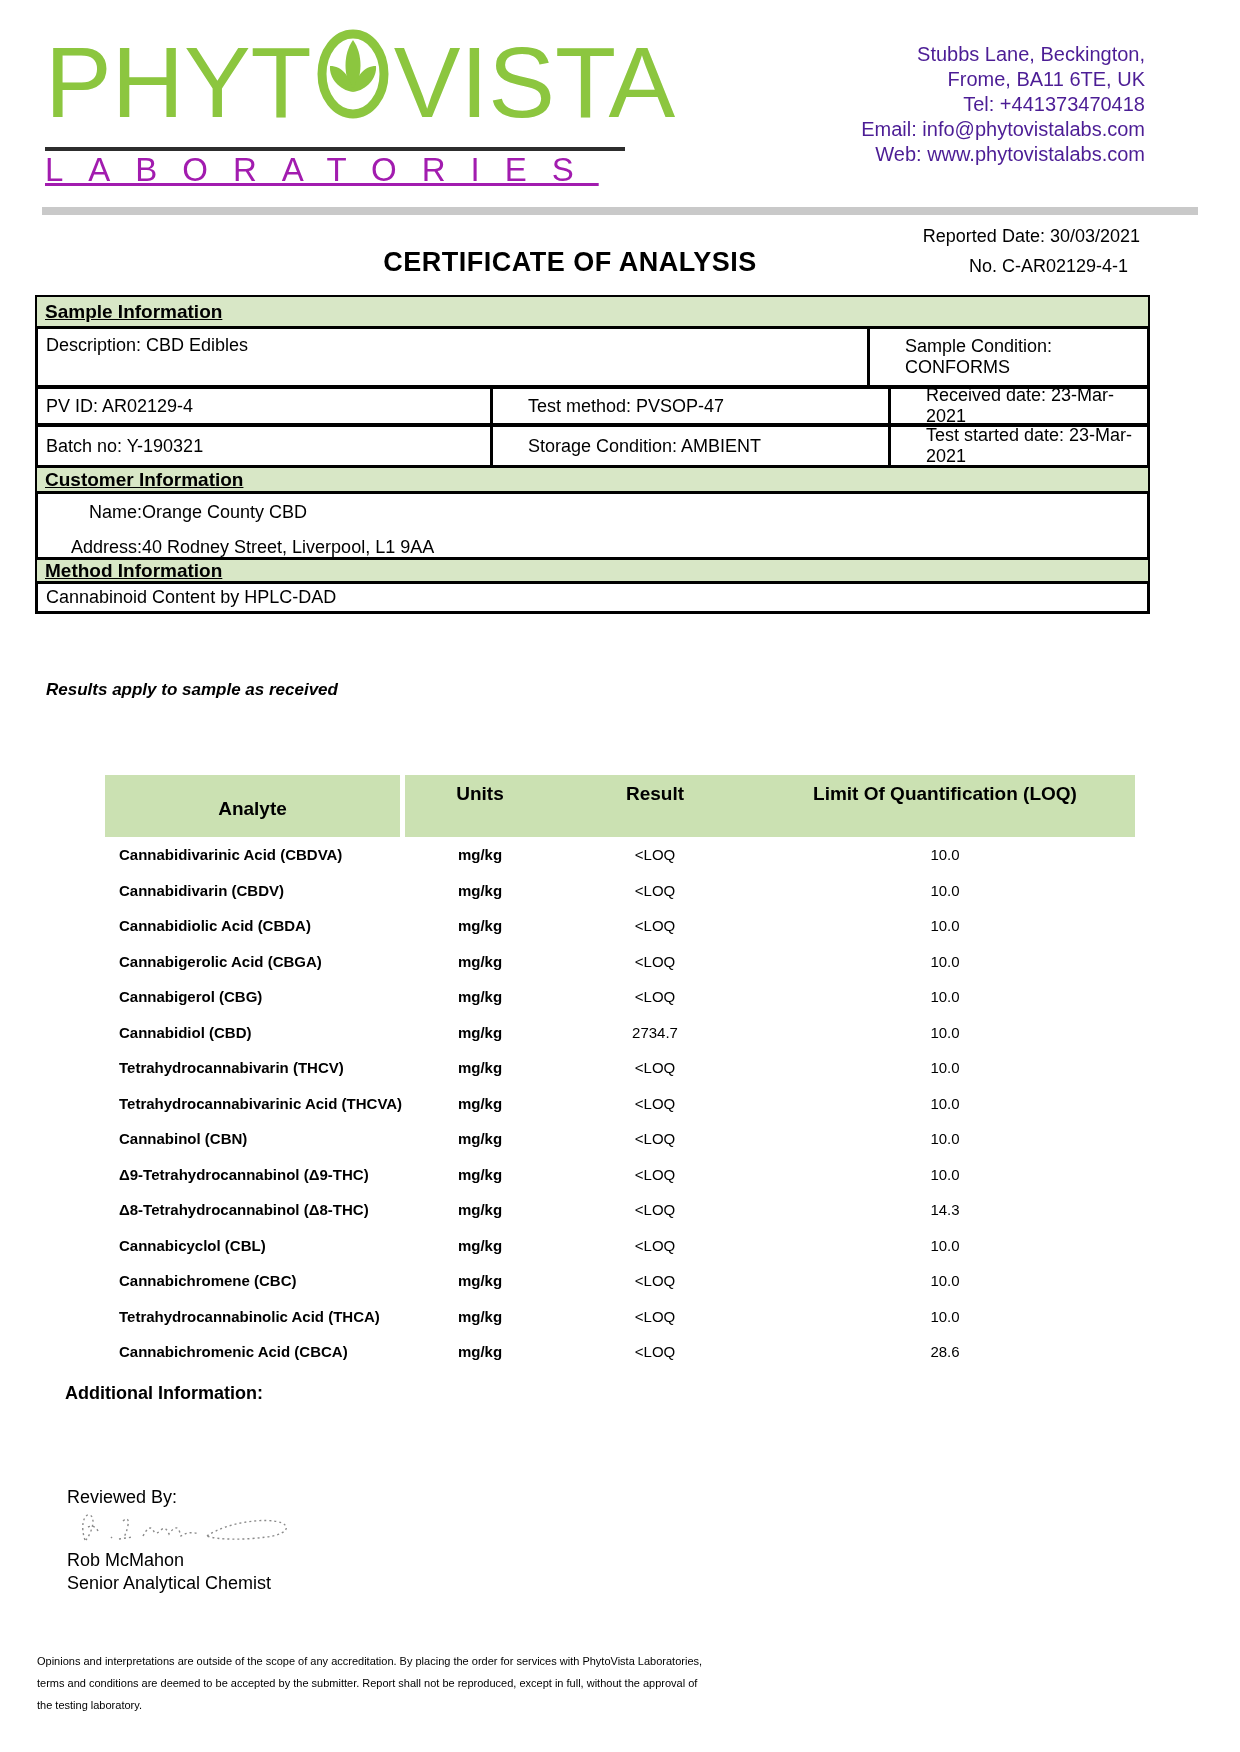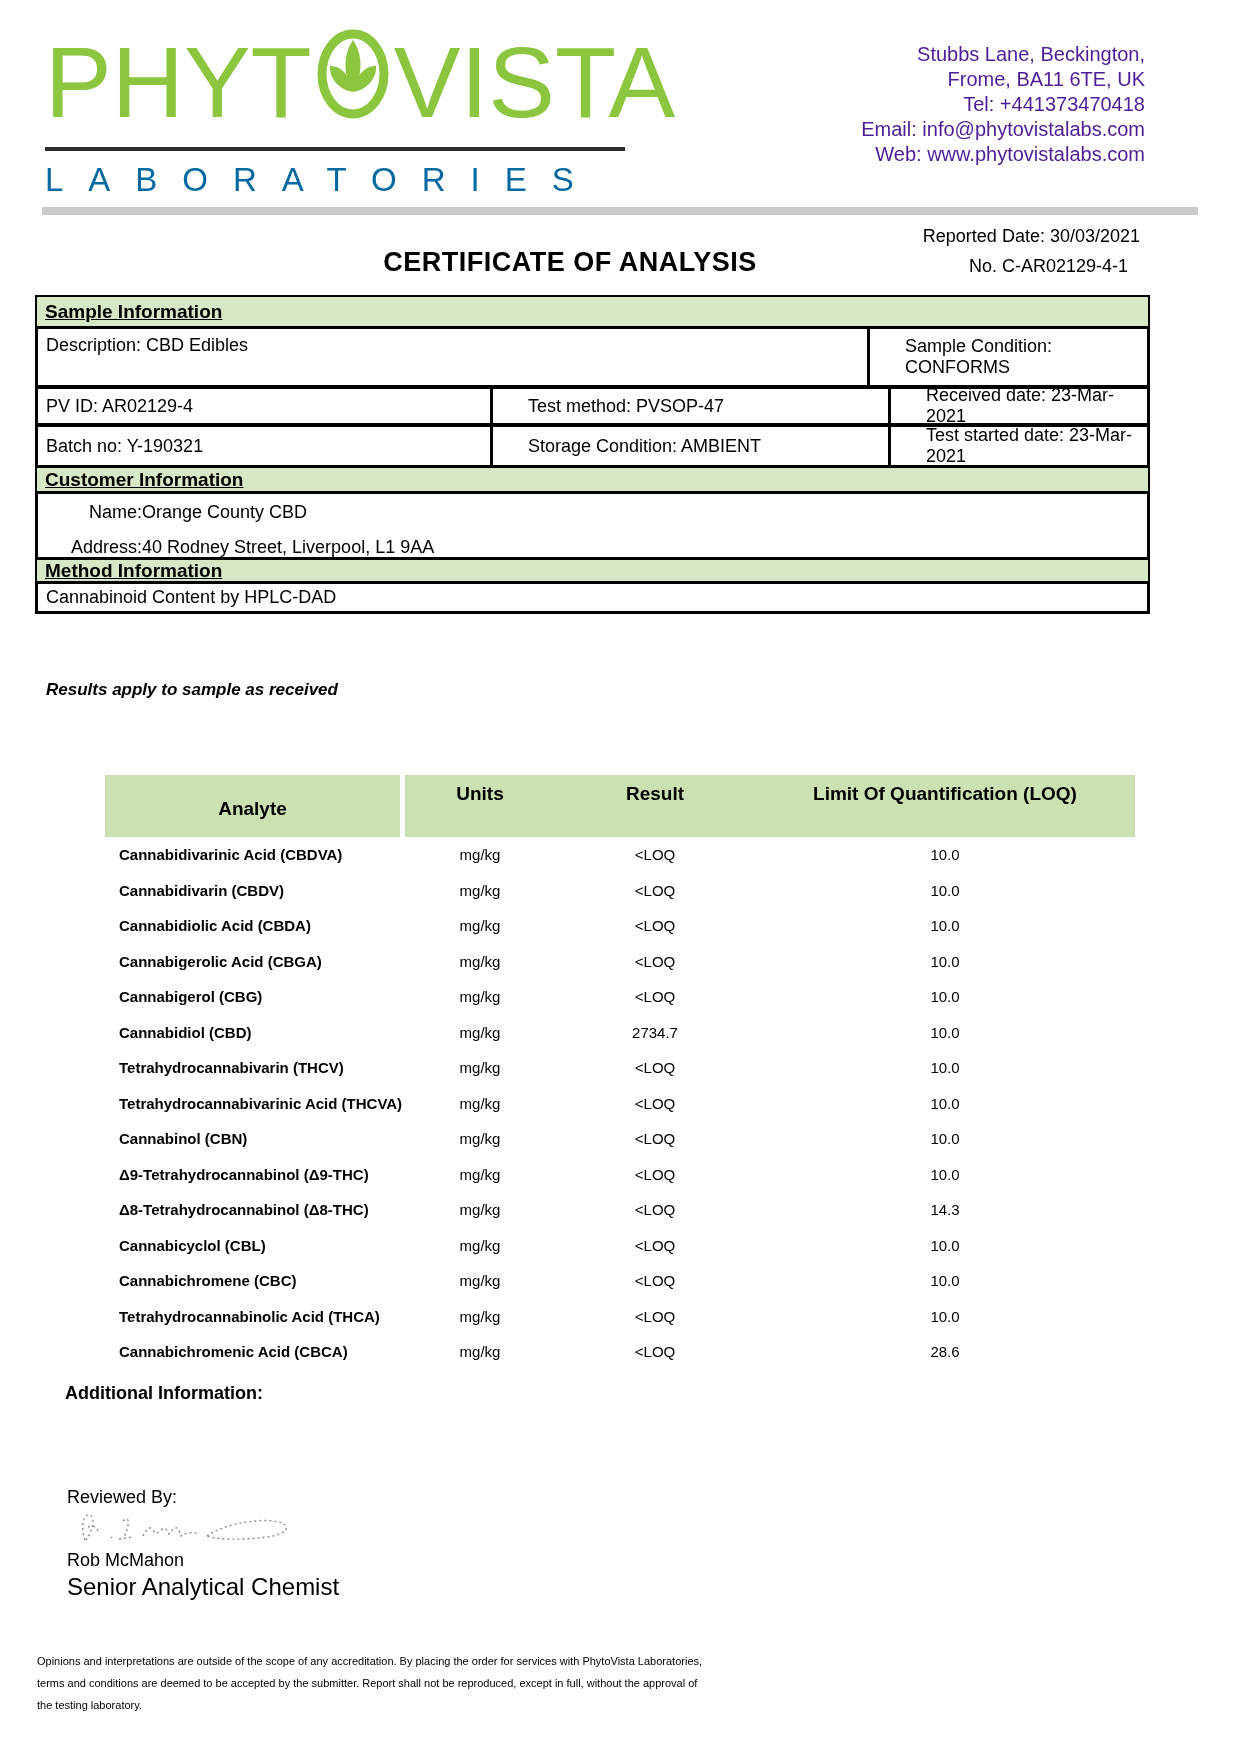--- a/index.html
+++ b/index.html
@@ -5,21 +5,21 @@
   html,body { margin:0; padding:0; background:#ffffff; }
   .doc {
     position:relative; width:1240px; height:1752px; background:#ffffff;
     font-family:"Liberation Sans", sans-serif; color:#000; overflow:hidden;
   }
   
   .logo { position:absolute; left:45px; top:28px; }
   .logo-main { display:flex; align-items:center; line-height:1; font-size:100px; color:var(--accent,#8CC63F); letter-spacing:0; font-weight:normal; }
   .logo-main .leaf { margin:0 3px; }
   .logo-rule { margin-top:12px; width:580px; height:4px; background:#2d2d2d; }
-  .logo-sub { margin-top:10px; font-size:33px; letter-spacing:25px; color:#0369a1; white-space:nowrap; }
+  .logo-sub { font-size:33px; letter-spacing:25px; color:#a21caf; white-space:nowrap;text-decoration:underline; }
   
   .contact { position:absolute; top:42px; right:95px; text-align:right; font-size:20px; line-height:25px; color:#4c1d95; }
   
   .gray-bar { position:absolute; top:207px; left:42px; width:1156px; height:8px; background:var(--grayb,#C9C9C9); }
   .reported { position:absolute; top:226px; right:100px; font-size:18px; }
   .cert-title { position:absolute; top:247px; left:0; width:1140px; text-align:center; font-size:27px; font-weight:bold; letter-spacing:0.5px; }
   .cert-no { position:absolute; top:256px; right:112px; font-size:18px;text-align:center; }
   
   .info-stack { position:absolute; left:35px; top:295px; width:1115px; }
   .bar { box-sizing:border-box; border:2px solid #000; background:var(--barg,#D8E7C6); font-weight:bold; text-decoration:underline; font-size:19px; padding-left:8px; display:flex; align-items:center; }
@@ -48,29 +48,29 @@
   .rtable { position:absolute; left:105px; top:775px; width:1030px; }
   .rhead { display:flex; height:62px; font-weight:bold; font-size:19px; }
   .rhead .hc1 { width:295px; background:var(--thg,#CBE1B2); text-align:center; padding-top:23px; box-sizing:border-box; }
   .rhead .hgap { width:5px; background:#fff; }
   .rhead .hrest { flex:1; background:var(--thg,#CBE1B2); display:flex; padding-top:8px; box-sizing:border-box; }
   .rhead .hu { width:150px; text-align:center; }
   .rhead .hr { width:200px; text-align:center; }
   .rhead .hl { flex:1; text-align:center; }
   .rrow { display:flex; height:35.5px; align-items:center; font-size:15px; }
   .rrow .a { width:300px; box-sizing:border-box; padding-left:14px; font-weight:bold; }
-  .rrow .u { width:150px; text-align:center; font-weight:normal; }
+  .rrow .u { width:150px; text-align:center; font-weight:bold; }
   .rrow .r { width:200px; text-align:center; }
   .rrow .l { flex:1; text-align:center; }
   
   .addl { position:absolute; left:65px; top:1383px; font-size:18px; font-weight:bold; }
   .reviewed { position:absolute; left:67px; top:1487px; font-size:18px; }
   .sig-img { position:absolute; left:75px; top:1506px; }
   .signer-name { position:absolute; left:67px; top:1550px; font-size:18px; }
-  .signer-title { position:absolute; left:67px; top:1573px; font-size:24px; }
+  .signer-title { position:absolute; left:67px; top:1573px; font-size:18px; }
   .footer { position:absolute; left:37px; top:1650px; width:1060px; font-size:11px; line-height:22px; }
 </style>
 </head>
 <body>
 
 <div class="doc">
 
   <div class="logo">
     <div class="logo-main">
       <span>PHYT</span>

